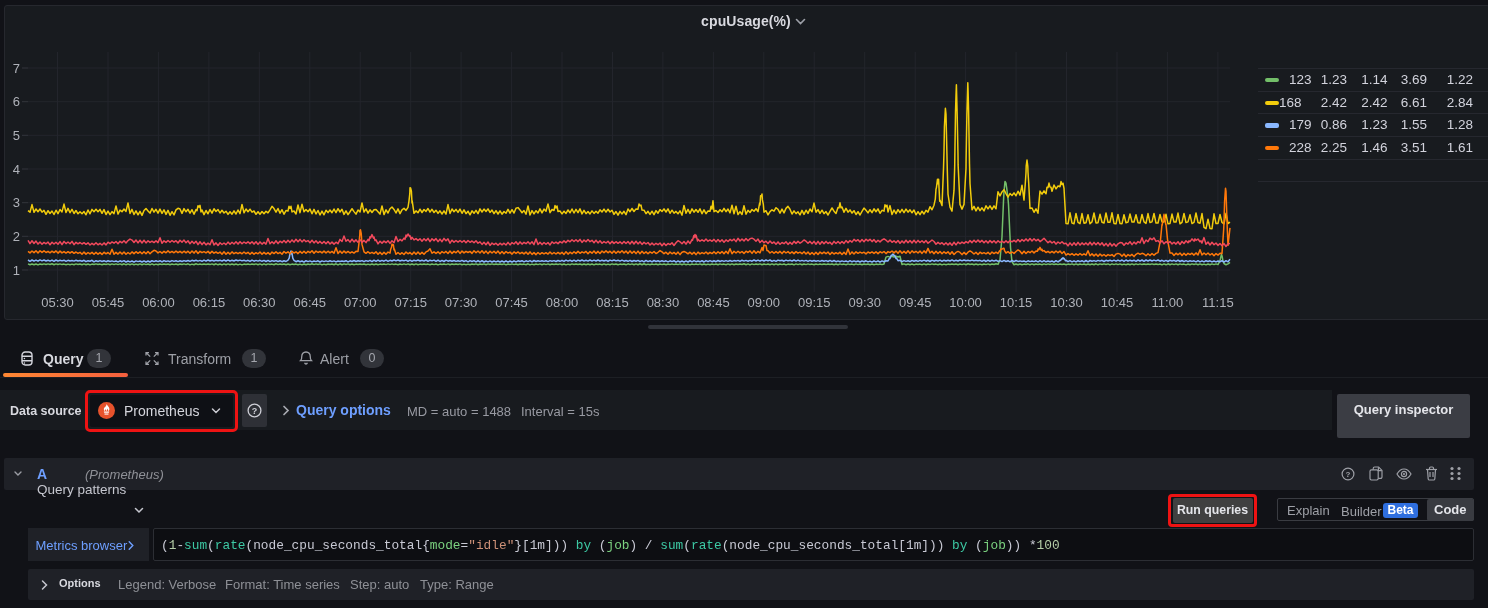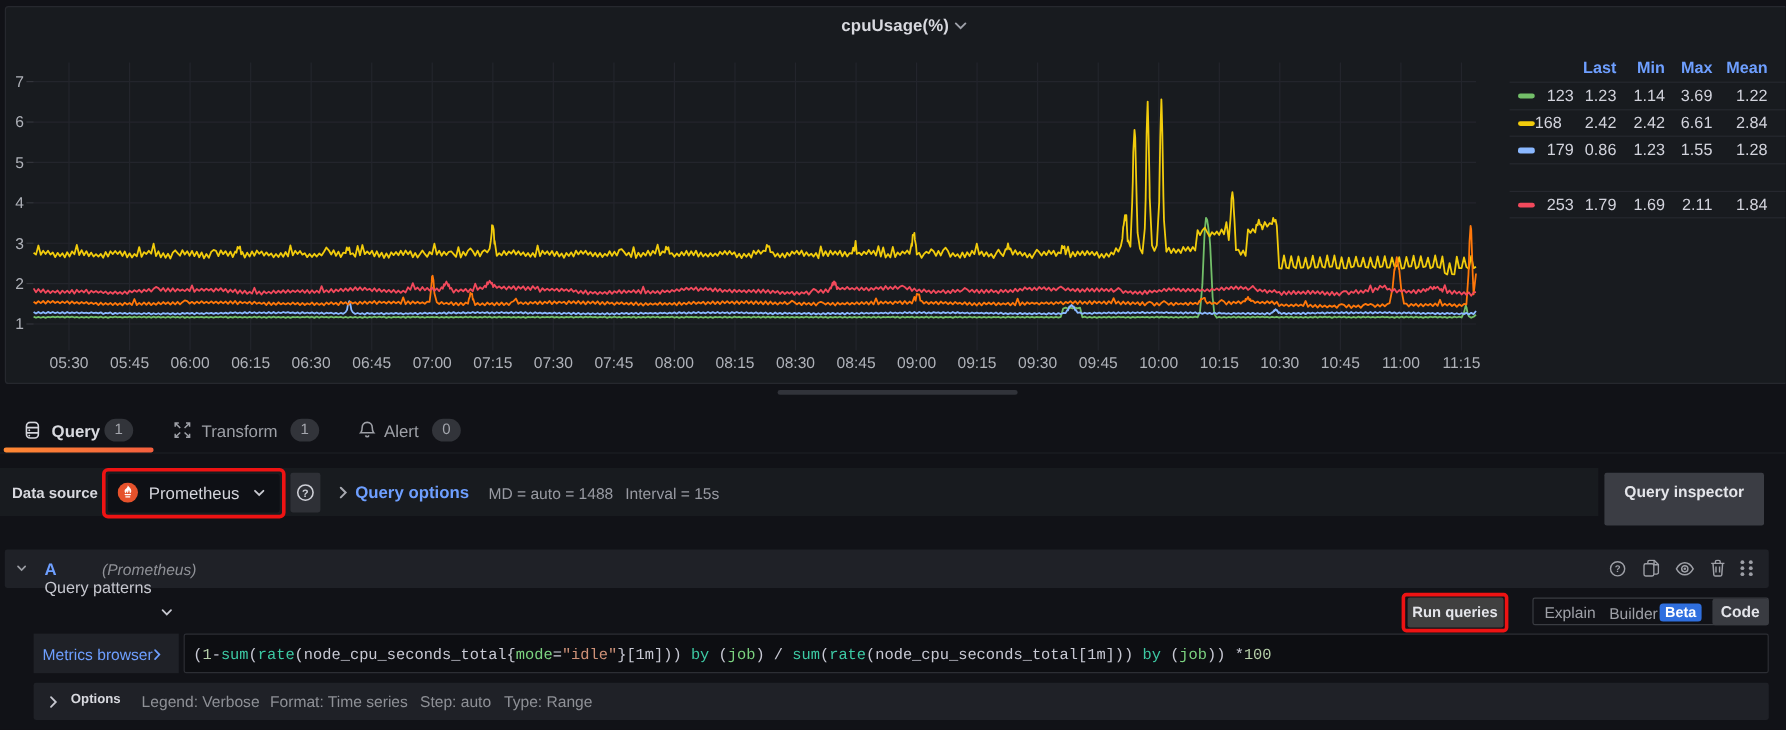--- a/index.html
+++ b/index.html
@@ -111,26 +111,20 @@
     <text x="1016.1" y="307">10:15</text>
     <text x="1066.5" y="307">10:30</text>
     <text x="1117.0" y="307">10:45</text>
     <text x="1167.4" y="307">11:00</text>
     <text x="1217.9" y="307">11:15</text>
   </g>
 </svg>
 
 
 <div class="abs" style="left:1243px; top:46px; width:245px; height:145px; font-size:13.5px;">
-  <div class="abs" style="left:0; top:3px; width:245px; height:17px; font-weight:bold; color:#6E9FFF;">
-  <span class="abs" style="right:141.0px; top:0;">Last</span>
-  <span class="abs" style="right:100.5px; top:0;">Min</span>
-  <span class="abs" style="right:61.0px; top:0;">Max</span>
-  <span class="abs" style="right:15.0px; top:0;">Mean</span>
-  </div>
   <div class="abs" style="left:15px; top:21.9px; width:238px; height:1px; background:#26282F;"></div>
   <div class="abs" style="left:15px; top:44.6px; width:238px; height:1px; background:#26282F;"></div>
   <div class="abs" style="left:15px; top:67.3px; width:238px; height:1px; background:#26282F;"></div>
   <div class="abs" style="left:15px; top:90.0px; width:238px; height:1px; background:#26282F;"></div>
   <div class="abs" style="left:15px; top:112.7px; width:238px; height:1px; background:#26282F;"></div>
   <div class="abs" style="left:15px; top:135.4px; width:238px; height:1px; background:#26282F;"></div>
   <div class="abs" style="left:0; top:25.8px; width:245px; height:16px; color:#D2D3DC;">
   <span class="abs" style="left:22px; top:6px; width:14px; height:4.5px; border-radius:2px; background:#73BF69;"></span>
   <span class="abs" style="left:46px; top:0;">123</span>
   <span class="abs" style="right:141.0px; top:0;">1.23</span>
@@ -147,27 +141,27 @@
   <span class="abs" style="right:15.0px; top:0;">2.84</span>
   </div>
   <div class="abs" style="left:0; top:71.2px; width:245px; height:16px; color:#D2D3DC;">
   <span class="abs" style="left:22px; top:6px; width:14px; height:4.5px; border-radius:2px; background:#8AB8FF;"></span>
   <span class="abs" style="left:46px; top:0;">179</span>
   <span class="abs" style="right:141.0px; top:0;">0.86</span>
   <span class="abs" style="right:100.5px; top:0;">1.23</span>
   <span class="abs" style="right:61.0px; top:0;">1.55</span>
   <span class="abs" style="right:15.0px; top:0;">1.28</span>
   </div>
-  <div class="abs" style="left:0; top:116.6px; width:245px; height:16px; color:#D2D3DC;">
-  <span class="abs" style="left:22px; top:6px; width:14px; height:4.5px; border-radius:2px; background:#F2495C;"></span>
-  <span class="abs" style="left:46px; top:0;">253</span>
-  <span class="abs" style="right:141.0px; top:0;">1.79</span>
-  <span class="abs" style="right:100.5px; top:0;">1.69</span>
-  <span class="abs" style="right:61.0px; top:0;">2.11</span>
-  <span class="abs" style="right:15.0px; top:0;">1.84</span>
+  <div class="abs" style="left:0; top:93.9px; width:245px; height:16px; color:#D2D3DC;">
+  <span class="abs" style="left:22px; top:6px; width:14px; height:4.5px; border-radius:2px; background:#FF780A;"></span>
+  <span class="abs" style="left:46px; top:0;">228</span>
+  <span class="abs" style="right:141.0px; top:0;">2.25</span>
+  <span class="abs" style="right:100.5px; top:0;">1.46</span>
+  <span class="abs" style="right:61.0px; top:0;">3.51</span>
+  <span class="abs" style="right:15.0px; top:0;">1.61</span>
   </div>
 </div>
 
 
 <div class="abs" style="left:648px; top:325px; width:200px; height:4px; border-radius:2px; background:#31333A;"></div>
 
 
 <div class="abs" style="left:0; top:377px; width:1488px; height:1px; background:#1D1F24;"></div>
 
 

